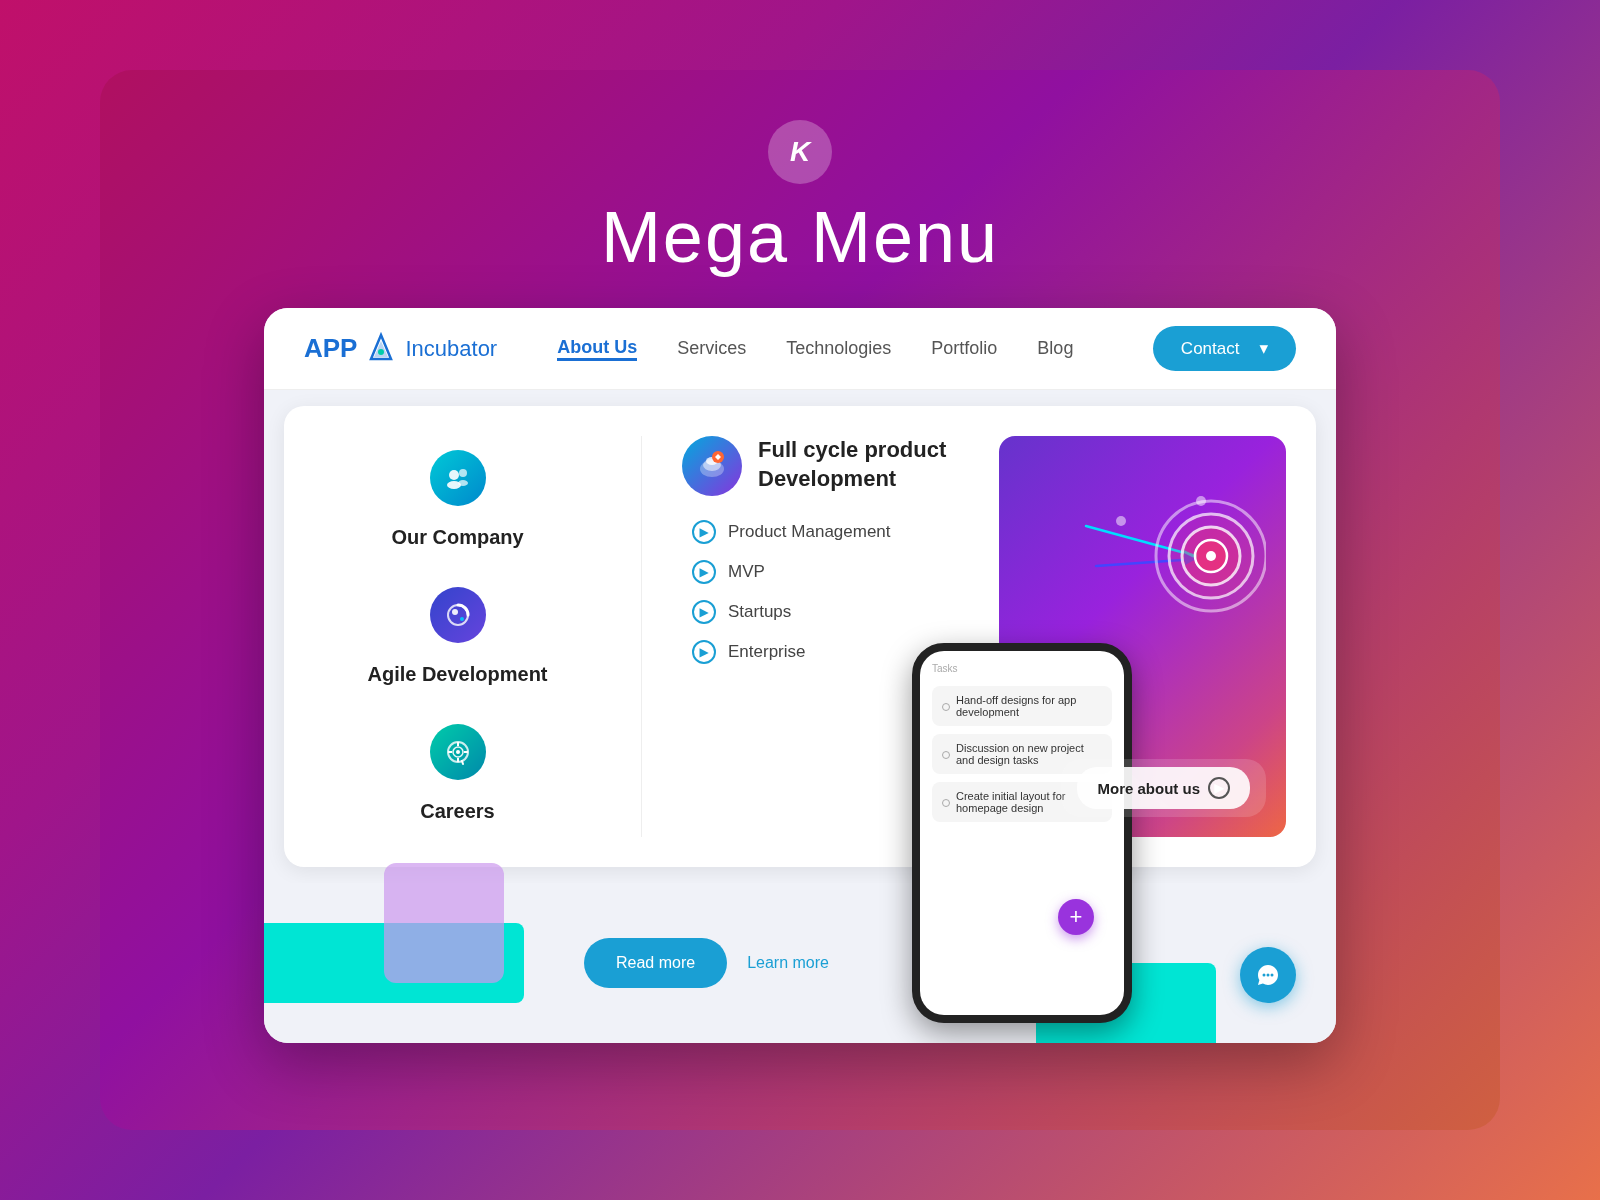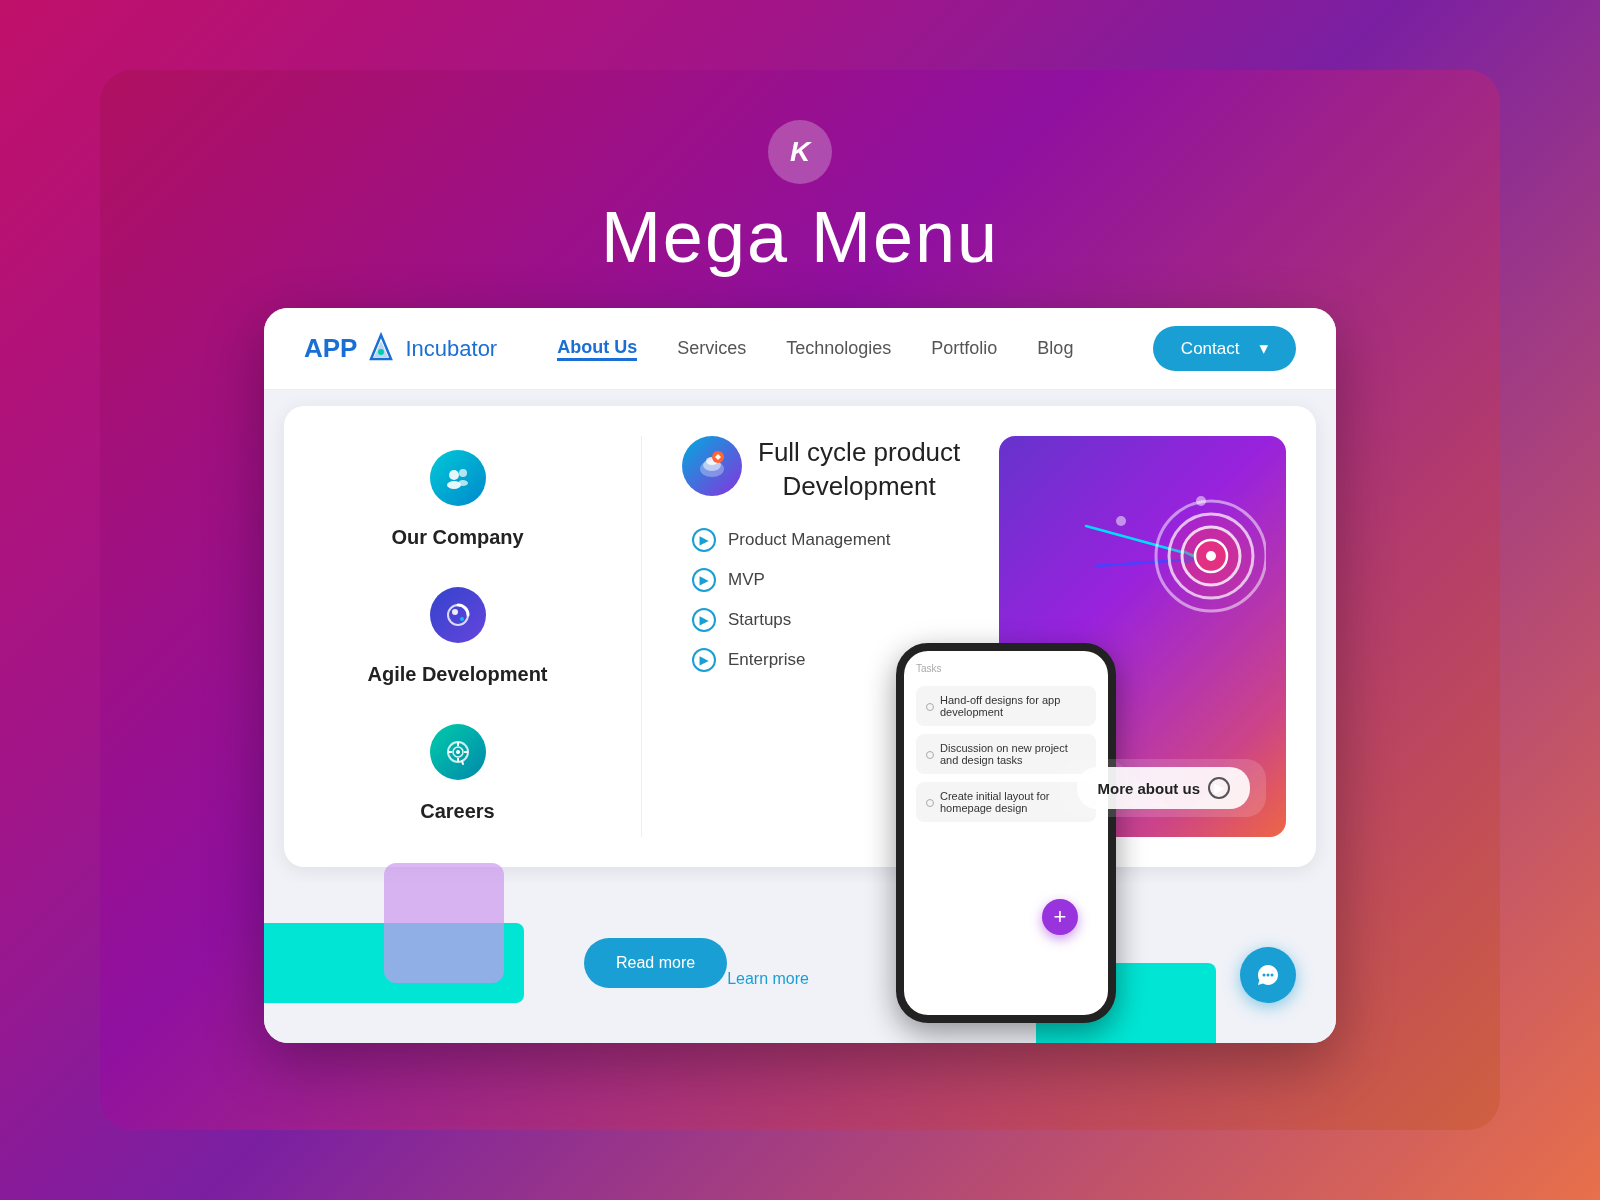--- a/index.html
+++ b/index.html
@@ -217,25 +217,24 @@
       border-radius: 50%;
       background: linear-gradient(135deg, #00aadd, #8833dd);
       display: flex;
       align-items: center;
       justify-content: center;
       font-size: 26px;
       flex-shrink: 0;
     }
 
     .product-title {
-      font-size: 26px;
-      font-weight: 400;
+      font-size: 22px;
+      font-weight: 700;
       color: #222;
       line-height: 1.3;
-      text-align: center;
     }
 
     .sub-links {
       display: flex;
       flex-direction: column;
       gap: 16px;
       margin-left: 10px;
     }
 
     .sub-link {
@@ -349,21 +348,21 @@
       width: 120px;
       height: 120px;
       background: #cc99ee;
       border-radius: 12px;
       opacity: 0.7;
     }
 
     
     .phone-mockup {
       position: absolute;
-      right: 220px;
+      right: 204px;
       bottom: 20px;
       width: 220px;
       height: 380px;
       background: #111;
       border-radius: 32px;
       border: 8px solid #222;
       overflow: hidden;
       box-shadow: 0 10px 30px rgba(0,0,0,0.4);
       margin-top: 21px;
     }
@@ -625,21 +624,21 @@
 
       </div>
     </div>
 
     <div class="page-content-preview">
 
       <div class="cyan-bar-left"></div>
       <div class="purple-rect"></div>
       <div class="cyan-bar-right"></div>
 
-      <div style="position:relative; z-index:2; display:flex; align-items:flex-end; margin-left:280px;">
+      <div style="position:relative; z-index:2; display:flex; gap:20px; align-items:center; margin-left:280px;">
         <button class="preview-btn">Read more</button>
         <span class="preview-text">Learn more</span>
       </div>
 
       <div class="phone-mockup">
         <div class="phone-screen">
           <div style="font-size:10px; color:#aaa; margin-bottom:4px;">Tasks</div>
           <div class="phone-task">
             <div class="phone-task-dot"></div>
             <span>Hand-off designs for app development</span>

